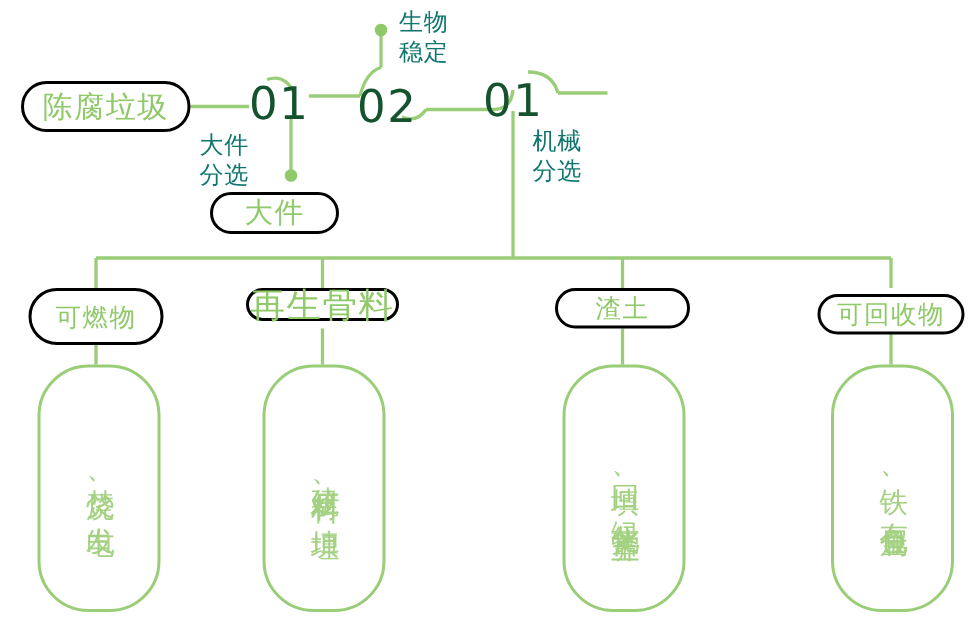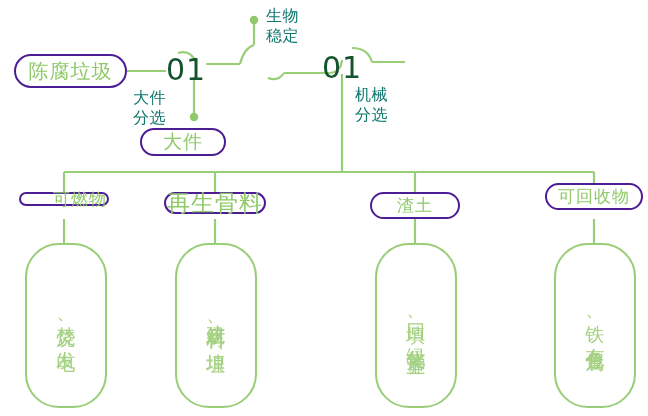--- a/index.html
+++ b/index.html
@@ -21,21 +21,21 @@
     position: absolute;
     left: 0;
     top: 0;
     width: 648px;
     height: 416px;
   }
   
   .pill {
     position: absolute;
     box-sizing: border-box;
-    border: 2px solid #4c1d95;
+    border: 2px solid #000000;
     border-radius: 999px;
     color: #8fc96a;
     display: flex;
     align-items: center;
     justify-content: center;
     letter-spacing: 1px;
     background: #ffffff;
     white-space: nowrap;
   }
   
@@ -121,47 +121,48 @@
       <path d="M215 219 L215 243"></path>
       <path d="M415 219 L415 243"></path>
       <path d="M594 219 L594 243"></path>
     </g>
 
     <circle cx="194" cy="117" r="4.2" fill="#8fc96a"></circle>
     <circle cx="254" cy="20" r="4.2" fill="#8fc96a"></circle>
   </svg>
 
   <div class="stage-num" style="left:166px; top:52px;">01</div>
+  <div class="stage-num" style="left:238px; top:54px;">02</div>
   <div class="stage-num" style="left:322px; top:50px;">01</div>
 
   <div class="anno" style="left:133px; top:88px; text-align:left;">大件
 分选</div>
   <div class="anno" style="left:266px; top:6px; text-align:left;">生物
 稳定</div>
   <div class="anno" style="left:355px; top:85px; text-align:right;">机械
 分选</div>
 
   <div class="pill" style="left:14px; top:54px; width:113px; height:34px; font-size:20px;">
     <span>陈腐垃圾</span>
   </div>
 
   <div class="pill" style="left:140px; top:128px; width:86px; height:28px; font-size:19px;">
     <span>大件</span>
   </div>
 
-  <div class="pill" style="left:19px; top:192px; width:90px; height:14px; font-size:17px;justify-content:flex-end;">
+  <div class="pill" style="left:19px; top:192px; width:90px; height:38px; font-size:17px;">
     <span>可燃物</span>
   </div>
   <div class="pill" style="left:164px; top:192px; width:102px; height:22px; font-size:23px;">
     <span>再生骨料</span>
   </div>
   <div class="pill" style="left:370px; top:192px; width:90px; height:27px; font-size:17px;">
     <span>渣土</span>
   </div>
-  <div class="pill" style="left:545px; top:183px; width:98px; height:27px; font-size:17px;">
+  <div class="pill" style="left:545px; top:196px; width:98px; height:27px; font-size:17px;">
     <span>可回收物</span>
   </div>
 
   <div class="outcome-box" style="left:25px; top:243px; width:82px; height:165px;">
     <div class="vtext">焚烧、发电</div>
   </div>
 
   <div class="outcome-box" style="left:175px; top:243px; width:82px; height:165px;">
     <div class="vtext">建筑材料、填埋</div>
   </div>

